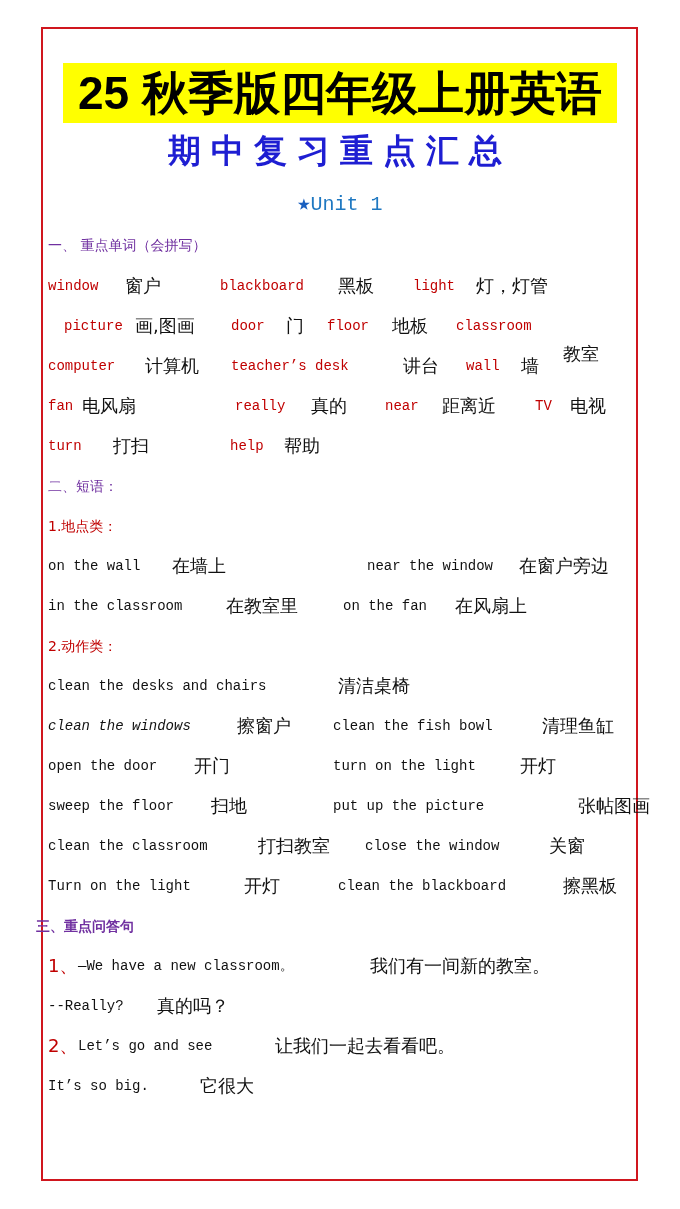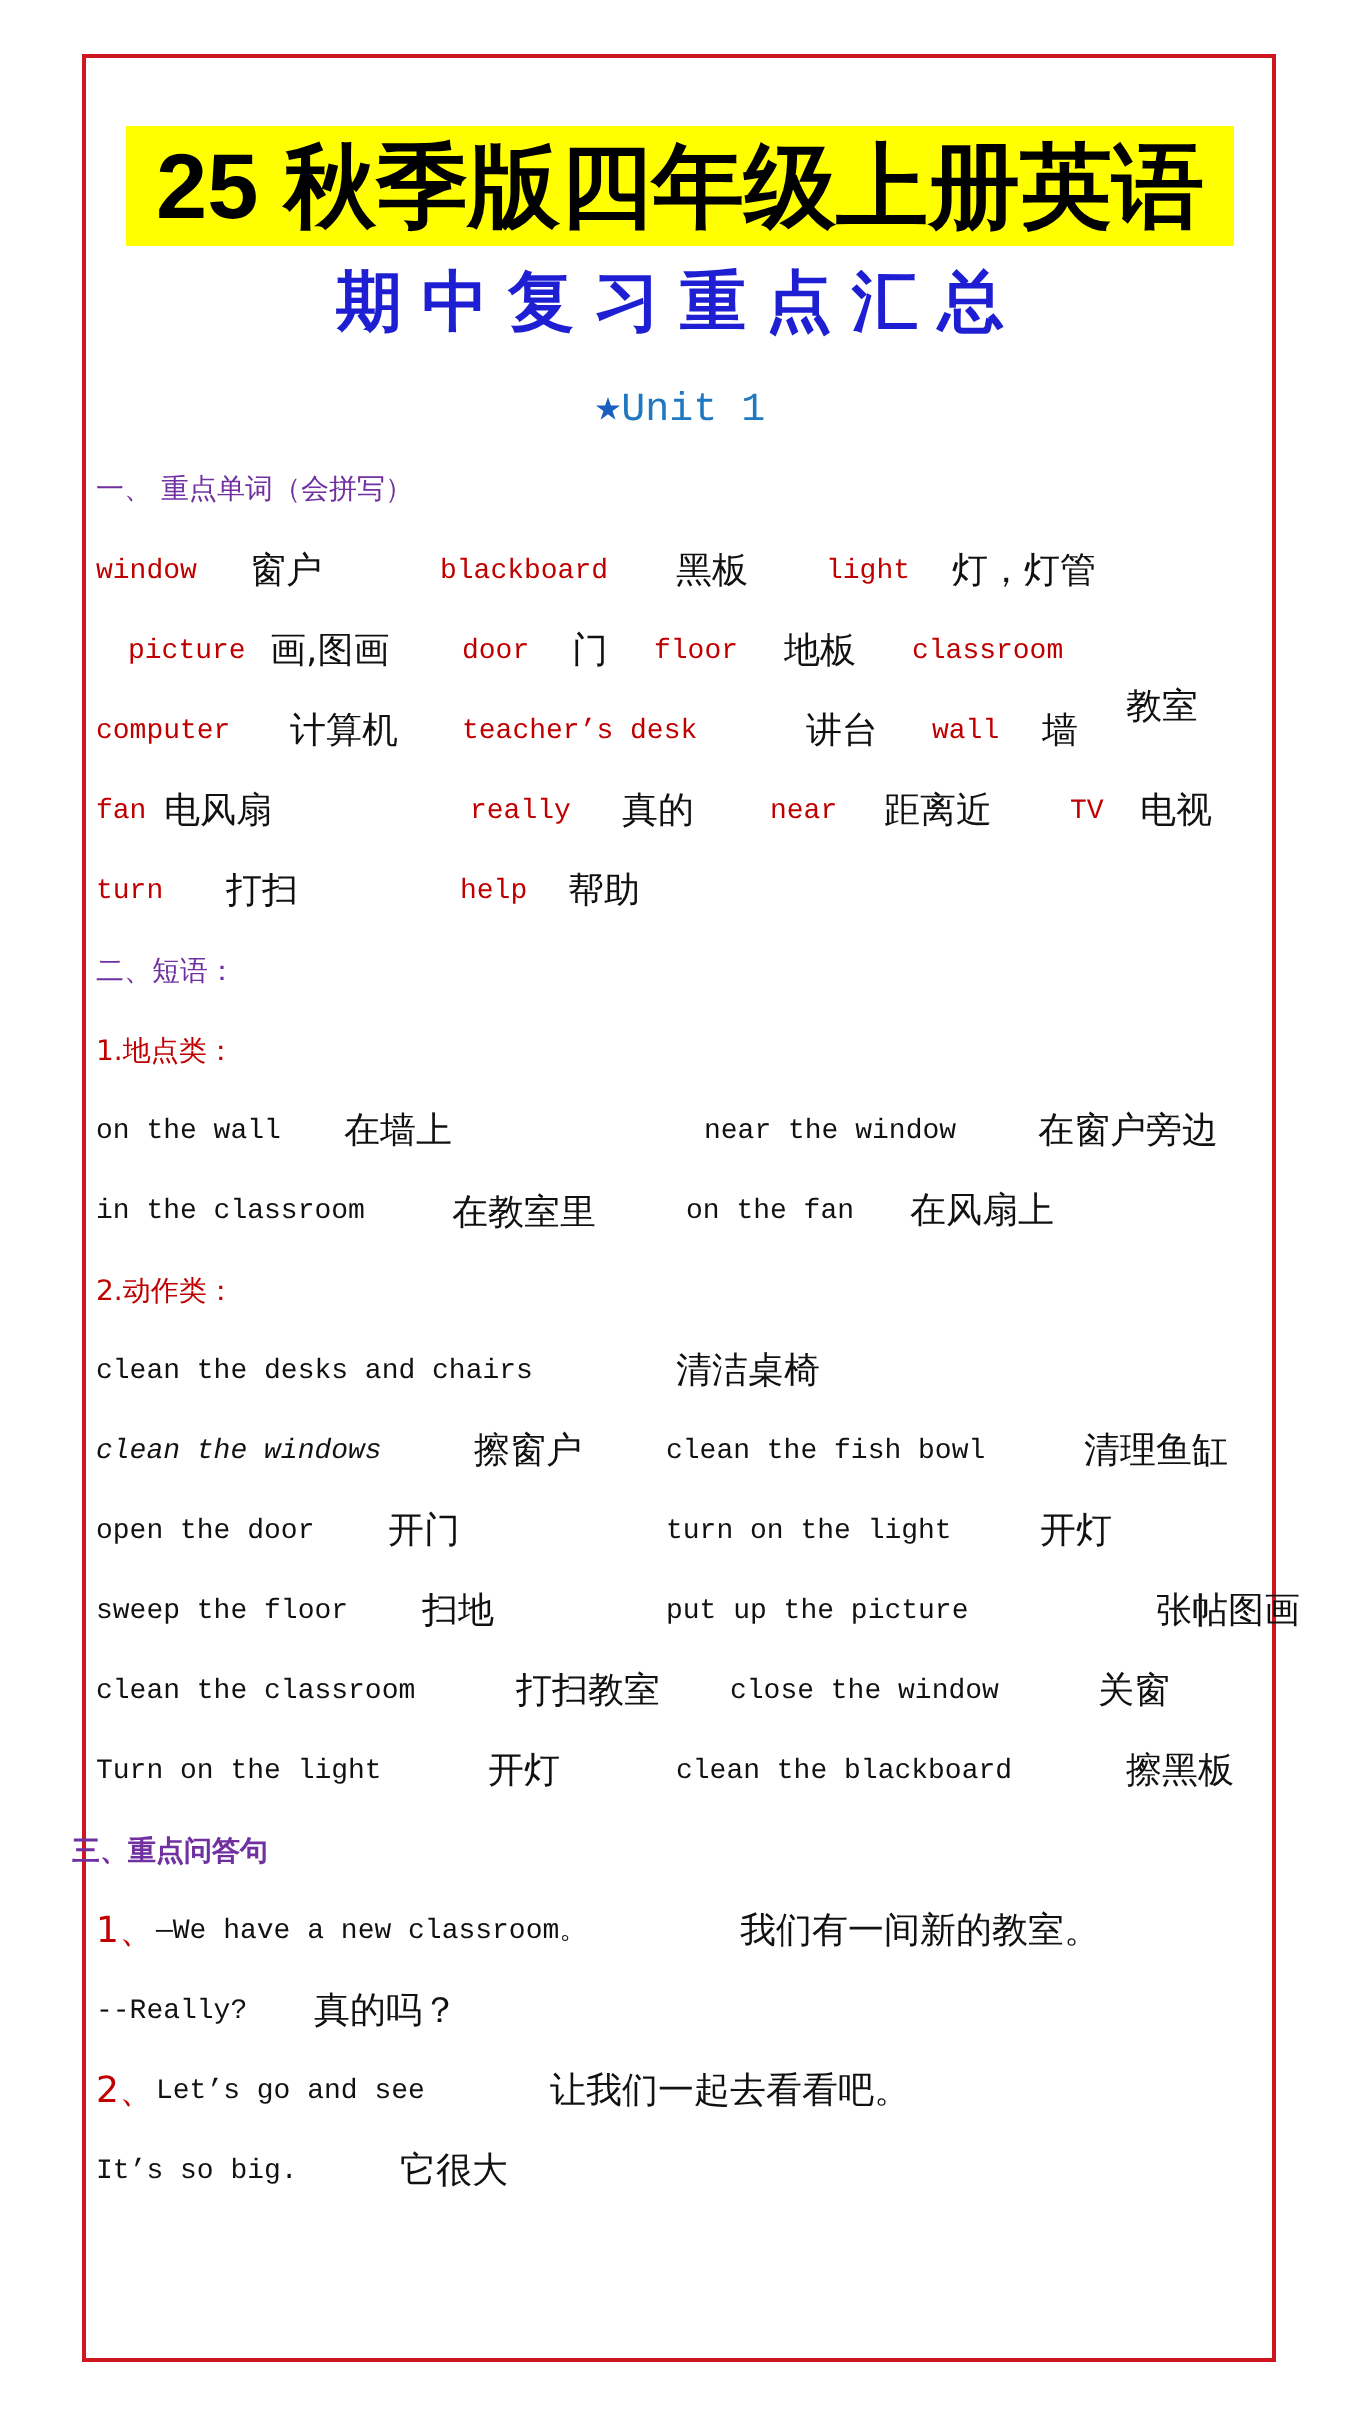--- a/index.html
+++ b/index.html
@@ -96,21 +96,21 @@
 <div class="row" style="top:471px;">
   <span class="seg heading purple" style="left:48px;">二、短语：</span>
 </div>
 
 <div class="row" style="top:511px;">
   <span class="seg heading red" style="left:48px;">1.地点类：</span>
 </div>
 <div class="row" style="top:551px;">
   <span class="seg en blk" style="left:48px;">on the wall</span>
   <span class="seg zh blk" style="left:172px;">在墙上</span>
-  <span class="seg en blk" style="left:352px;">near the window</span>
+  <span class="seg en blk" style="left:367px;">near the window</span>
   <span class="seg zh blk" style="left:519px;">在窗户旁边</span>
 </div>
 <div class="row" style="top:591px;">
   <span class="seg en blk" style="left:48px;">in the classroom</span>
   <span class="seg zh blk" style="left:226px;font-family:Liberation Serif, serif;">在教室里</span>
   <span class="seg en blk" style="left:343px;">on the fan</span>
   <span class="seg zh blk" style="left:455px;">在风扇上</span>
 </div>
 
 <div class="row" style="top:631px;">

